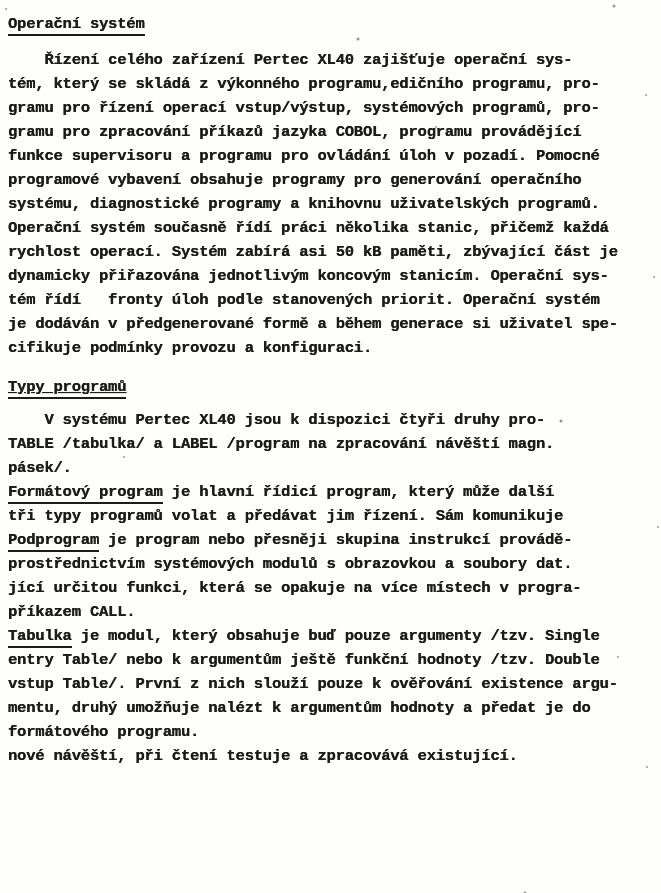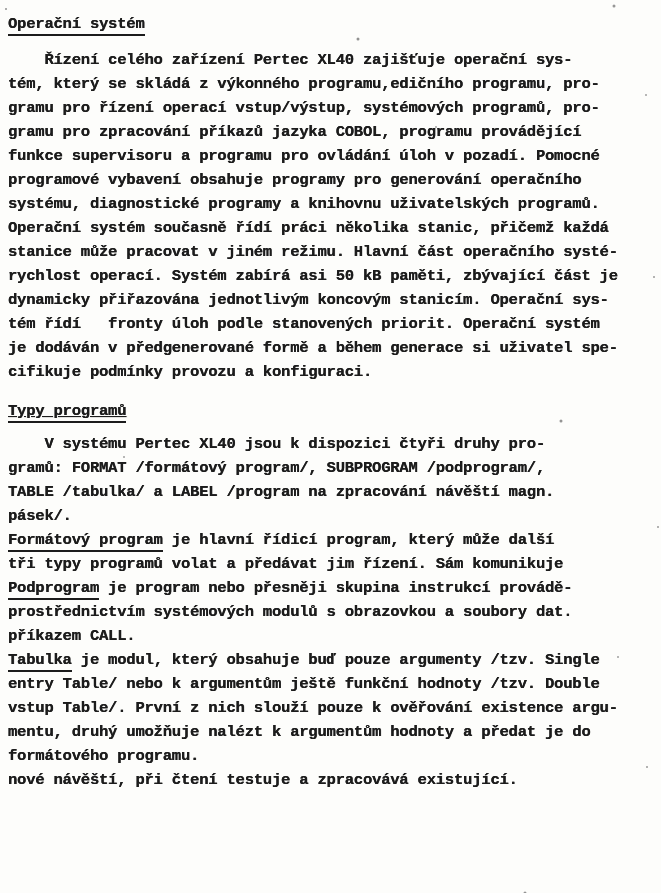--- a/index.html
+++ b/index.html
@@ -65,37 +65,36 @@
     <div class="line h1"><span class="u">Operační systém</span><span></span></div>
 
     <div class="line"><span class="u"></span><span>    Řízení celého zařízení Pertec XL40 zajišťuje operační sys-</span></div>
     <div class="line"><span class="u"></span><span>tém, který se skládá z výkonného programu,edičního programu, pro-</span></div>
     <div class="line"><span class="u"></span><span>gramu pro řízení operací vstup/výstup, systémových programů, pro-</span></div>
     <div class="line"><span class="u"></span><span>gramu pro zpracování příkazů jazyka COBOL, programu provádějící</span></div>
     <div class="line"><span class="u"></span><span>funkce supervisoru a programu pro ovládání úloh v pozadí. Pomocné</span></div>
     <div class="line"><span class="u"></span><span>programové vybavení obsahuje programy pro generování operačního</span></div>
     <div class="line"><span class="u"></span><span>systému, diagnostické programy a knihovnu uživatelských programů.</span></div>
     <div class="line"><span class="u"></span><span>Operační systém současně řídí práci několika stanic, přičemž každá</span></div>
-    <div class="line"><span class="u"></span><span>stanice může pracovat v jiném režimu. Hlavní část operačního systé-</span></div>
     <div class="line"><span class="u"></span><span>rychlost operací. Systém zabírá asi 50 kB paměti, zbývající část je</span></div>
     <div class="line"><span class="u"></span><span>dynamicky přiřazována jednotlivým koncovým stanicím. Operační sys-</span></div>
     <div class="line"><span class="u"></span><span>tém řídí   fronty úloh podle stanovených priorit. Operační systém</span></div>
     <div class="line"><span class="u"></span><span>je dodáván v předgenerované formě a během generace si uživatel spe-</span></div>
     <div class="line"><span class="u"></span><span>cifikuje podmínky provozu a konfiguraci.</span></div>
 
     <div class="line h2"><span class="u">Typy programů</span><span></span></div>
 
     <div class="line"><span class="u"></span><span>    V systému Pertec XL40 jsou k dispozici čtyři druhy pro-</span></div>
-    <div class="line"><span class="u"></span><span>gramů: FORMAT /formátový program/, SUBPROGRAM /podprogram/,</span></div>
     <div class="line"><span class="u"></span><span>TABLE /tabulka/ a LABEL /program na zpracování návěští magn.</span></div>
     <div class="line"><span class="u"></span><span>pásek/.</span></div>
     <div class="line"><span class="u">Formátový program</span><span> je hlavní řídicí program, který může další</span></div>
     <div class="line"><span class="u"></span><span>tři typy programů volat a předávat jim řízení. Sám komunikuje</span></div>
     <div class="line"><span class="u">Podprogram</span><span> je program nebo přesněji skupina instrukcí provádě-</span></div>
     <div class="line"><span class="u"></span><span>prostřednictvím systémových modulů s obrazovkou a soubory dat.</span></div>
+    <div class="line"><span class="u"></span><span>jící určitou funkci, která se opakuje na více místech v progra-</span></div>
     <div class="line"><span class="u"></span><span>příkazem CALL.</span></div>
     <div class="line"><span class="u">Tabulka</span><span> je modul, který obsahuje buď pouze argumenty /tzv. Single</span></div>
     <div class="line"><span class="u"></span><span>entry Table/ nebo k argumentům ještě funkční hodnoty /tzv. Double</span></div>
     <div class="line"><span class="u"></span><span>vstup Table/. První z nich slouží pouze k ověřování existence argu-</span></div>
     <div class="line"><span class="u"></span><span>mentu, druhý umožňuje nalézt k argumentům hodnoty a předat je do</span></div>
     <div class="line"><span class="u"></span><span>formátového programu.</span></div>
     <div class="line"><span class="u"></span><span>nové návěští, při čtení testuje a zpracovává existující.</span></div>
 
   </div>
 </div>

